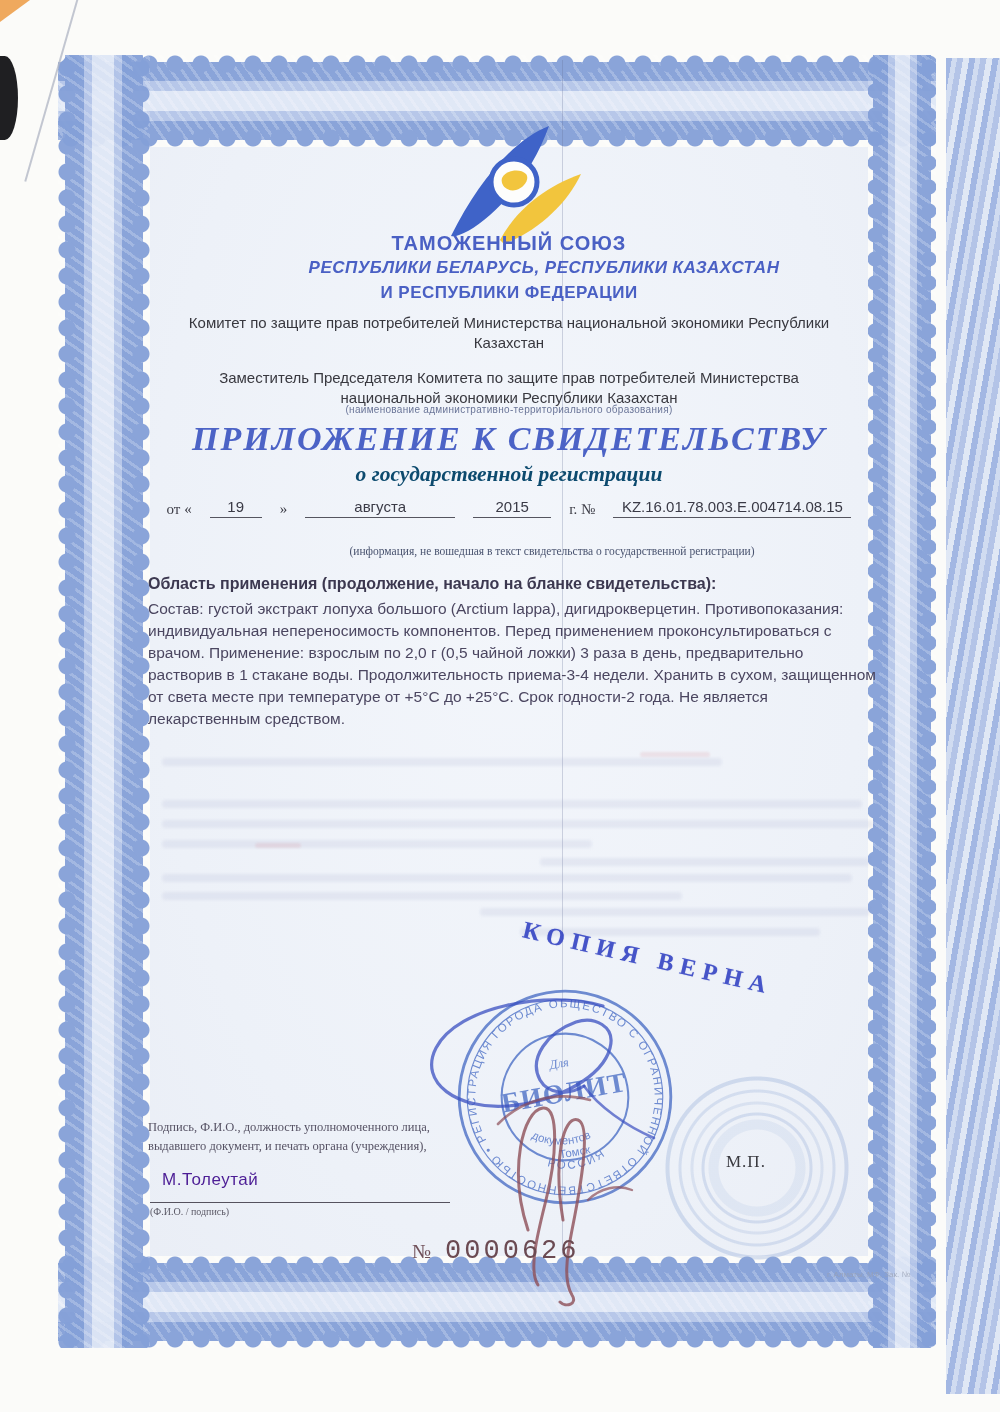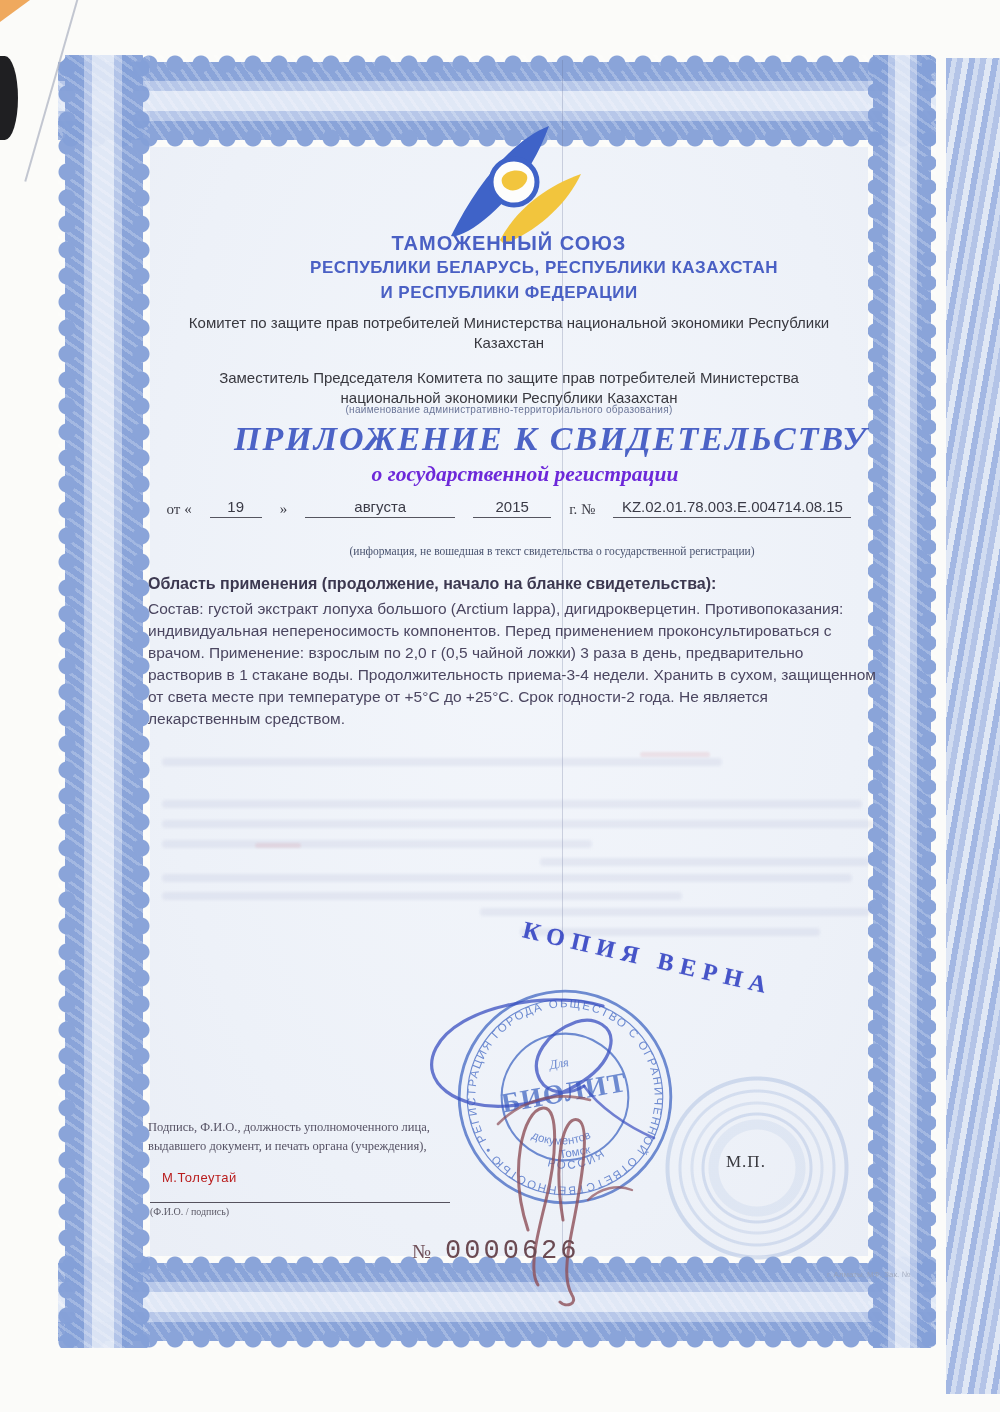--- a/index.html
+++ b/index.html
@@ -30,37 +30,37 @@
   .edge-strip{background:
     repeating-linear-gradient(100deg,#93abdf 0 6px,#c9d6ef 6px 11px,#a7bae4 11px 17px,#dbe4f4 17px 23px);
     opacity:.85;}
   .inner-area{background:radial-gradient(ellipse at 50% 40%, #f3f6fb 0%, #edf1f8 70%, #eaeef6 100%);}
   .center{text-align:center;}
   .org1{font-size:20px;font-weight:bold;letter-spacing:1px;color:#4a60c4;}
   .org23{font-size:17px;font-weight:bold;letter-spacing:.5px;color:#4a60c4;}
   .committee{font-size:15px;color:#38383f;line-height:1.35;}
   .tiny-cap{font-size:10px;color:#6a7598;letter-spacing:.3px;}
   .doc-title{font-family:"Liberation Serif",serif;font-style:italic;font-weight:bold;
-             font-size:34px;letter-spacing:2px;color:#4c63c6;text-align:right;}
+             font-size:34px;letter-spacing:2px;color:#4c63c6;}
   .doc-sub{font-family:"Liberation Serif",serif;font-style:italic;font-weight:bold;
-           font-size:21.5px;color:#6d28d9;margin-left:16px;}
+           font-size:21.5px;color:#0c4a6e;}
   .dateline{display:flex;align-items:flex-end;justify-content:center;gap:18px;
             font-family:"Liberation Serif",serif;font-size:15px;color:#3c3c46;}
   .fill{display:inline-block;text-align:center;border-bottom:1.4px solid #55555f;
         font-family:"Liberation Sans",sans-serif;color:#3a3a46;padding-bottom:2px;}
   .info-cap{font-family:"Liberation Serif",serif;font-size:11.5px;color:#49536f;}
   .body-head{font-size:16px;font-weight:bold;color:#3c3850;}
   .body-par{font-size:15.5px;line-height:1.42;color:#4b4660;}
   .ghost{background:rgba(150,158,200,.14);border-radius:4px;filter:blur(1.5px);}
   .ghost-pink{background:rgba(220,150,160,.20);border-radius:4px;filter:blur(1px);}
   .copy-stamp{font-family:"Liberation Serif",serif;font-weight:bold;font-size:24px;
               letter-spacing:7px;color:#2f3fc2;opacity:.88;transform:rotate(13deg);
               text-shadow:0 0 1px rgba(47,63,194,.5);white-space:nowrap;}
   .sig-cap{font-family:"Liberation Serif",serif;font-size:12.5px;color:#565264;line-height:1.5;}
-  .sig-name{font-size:13px;color:#b91c1c;letter-spacing:.5px;}
+  .sig-name{font-size:17px;color:#4c1d95;letter-spacing:.5px;}
   .sig-line{border-top:1.5px solid #55525e;}
   .sig-line-cap{font-family:"Liberation Serif",serif;font-size:10px;color:#5b5966;}
   .mp{font-family:"Liberation Serif",serif;font-size:17px;color:#3a3a40;letter-spacing:1px;}
   .faint-stamp{border-radius:50%;filter:blur(.5px);background:
     radial-gradient(circle, rgba(145,170,215,0) 0 38px, rgba(145,170,215,.14) 39px 48px,
       rgba(145,170,215,0) 49px 52px, rgba(145,170,215,.30) 53px 55px, rgba(145,170,215,0) 56px 63px,
       rgba(145,170,215,.22) 64px 66px, rgba(145,170,215,0) 67px 75px, rgba(145,170,215,.28) 76px 78px,
       rgba(145,170,215,0) 79px 87px, rgba(145,170,215,.34) 88px 91px, rgba(145,170,215,0) 92px);}
   .docnum{display:flex;align-items:baseline;gap:14px;}
   .docnum .no{font-family:"Liberation Serif",serif;font-size:20px;color:#705059;}
@@ -90,39 +90,39 @@
   <div class="abs fold-line" style="left:562px;top:60px;height:1195px;"></div>
 
   <svg class="abs" style="left:418px;top:124px;" width="190" height="120" viewBox="0 0 190 120">
     <path d="M131 2 C95 16 60 58 33 112 C39 114 55 106 72 91 C97 69 119 36 131 2 Z" fill="#3f63c8"></path>
     <path d="M82 116 C97 88 124 64 163 50 C150 78 122 106 86 120 Z" fill="#f2c53d"></path>
     <circle cx="96" cy="58" r="23" fill="#fdfdfc" stroke="#3f63c8" stroke-width="5"></circle>
     <path d="M84 54 C88 46 102 44 108 50 C112 55 106 64 98 66 C90 68 82 62 84 54 Z" fill="#f2c53d"></path>
   </svg>
 
   <div class="abs center org1" style="left:150px;top:232px;width:718px;">ТАМОЖЕННЫЙ СОЮЗ</div>
-  <div class="abs center org23" style="left:150px;top:258px;width:788px;">РЕСПУБЛИКИ БЕЛАРУСЬ, РЕСПУБЛИКИ КАЗАХСТАН</div>
+  <div class="abs center org23" style="left:150px;top:258px;width:788px;font-style:italic;">РЕСПУБЛИКИ БЕЛАРУСЬ, РЕСПУБЛИКИ КАЗАХСТАН</div>
   <div class="abs center org23" style="left:150px;top:283px;width:718px;">И РЕСПУБЛИКИ ФЕДЕРАЦИИ</div>
 
   <div class="abs center committee" style="left:174px;top:313px;width:670px;">Комитет по защите прав потребителей Министерства национальной экономики Республики Казахстан</div>
   <div class="abs center committee" style="left:174px;top:368px;width:670px;">Заместитель Председателя Комитета по защите прав потребителей Министерства национальной экономики Республики Казахстан</div>
 
   <div class="abs center tiny-cap" style="left:150px;top:404px;width:718px;">(наименование административно-территориального образования)</div>
 
   <div class="abs center doc-title" style="left:150px;top:420px;width:718px;">ПРИЛОЖЕНИЕ К СВИДЕТЕЛЬСТВУ</div>
   <div class="abs center doc-sub" style="left:150px;top:462px;width:718px;">о государственной регистрации</div>
 
   <div class="abs dateline" style="left:150px;top:498px;width:718px;">
     <span>от «</span>
     <span class="fill" style="width:52px;">19</span>
     <span>»</span>
     <span class="fill" style="width:150px;">августа</span>
     <span class="fill" style="width:78px;">2015</span>
     <span>г. №</span>
-    <span class="fill" style="width:238px;font-size:15px;">KZ.02.01.78.003.E.004714.08.15</span>
+    <span class="fill" style="width:238px;font-size:15px;">KZ.16.01.78.003.E.004714.08.15</span>
   </div>
 
   <div class="abs center info-cap" style="left:150px;top:545px;width:804px;">(информация, не вошедшая в текст свидетельства о государственной регистрации)</div>
 
   <div class="abs body-head" style="left:148px;top:575px;width:726px;">Область применения (продолжение, начало на бланке свидетельства):</div>
   <div class="abs body-par" style="left:148px;top:598px;width:730px;">Состав: густой экстракт лопуха большого (Arctium lappa), дигидрокверцетин. Противопоказания: индивидуальная непереносимость компонентов. Перед применением проконсультироваться с врачом. Применение: взрослым по 2,0 г (0,5 чайной ложки) 3 раза в день, предварительно растворив в 1 стакане воды. Продолжительность приема-3-4 недели. Хранить в сухом, защищенном от света месте при температуре от +5°С до +25°С. Срок годности-2 года. Не является лекарственным средством.</div>
 
   <div class="abs ghost" style="left:162px;top:758px;width:560px;height:8px;"></div>
   <div class="abs ghost-pink" style="left:640px;top:752px;width:70px;height:5px;"></div>
   <div class="abs ghost" style="left:162px;top:800px;width:700px;height:8px;"></div>

